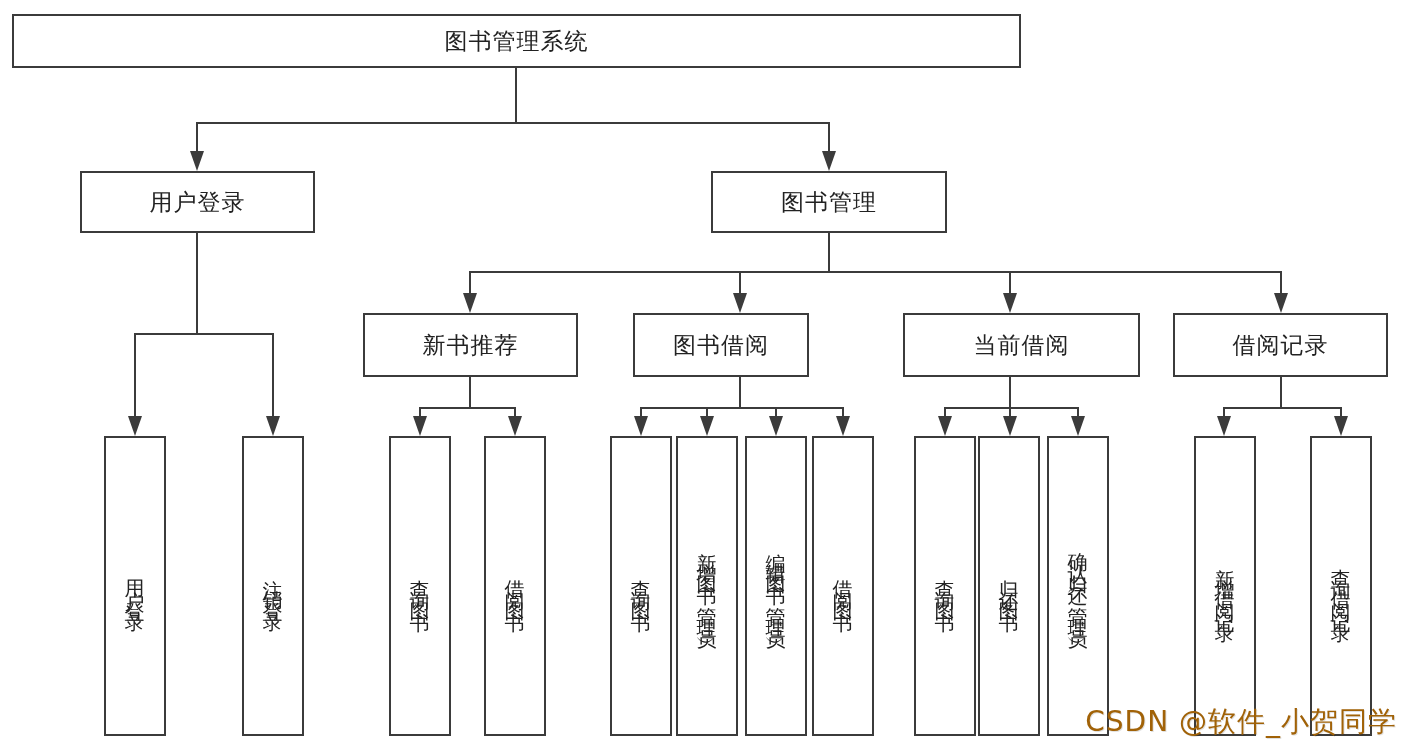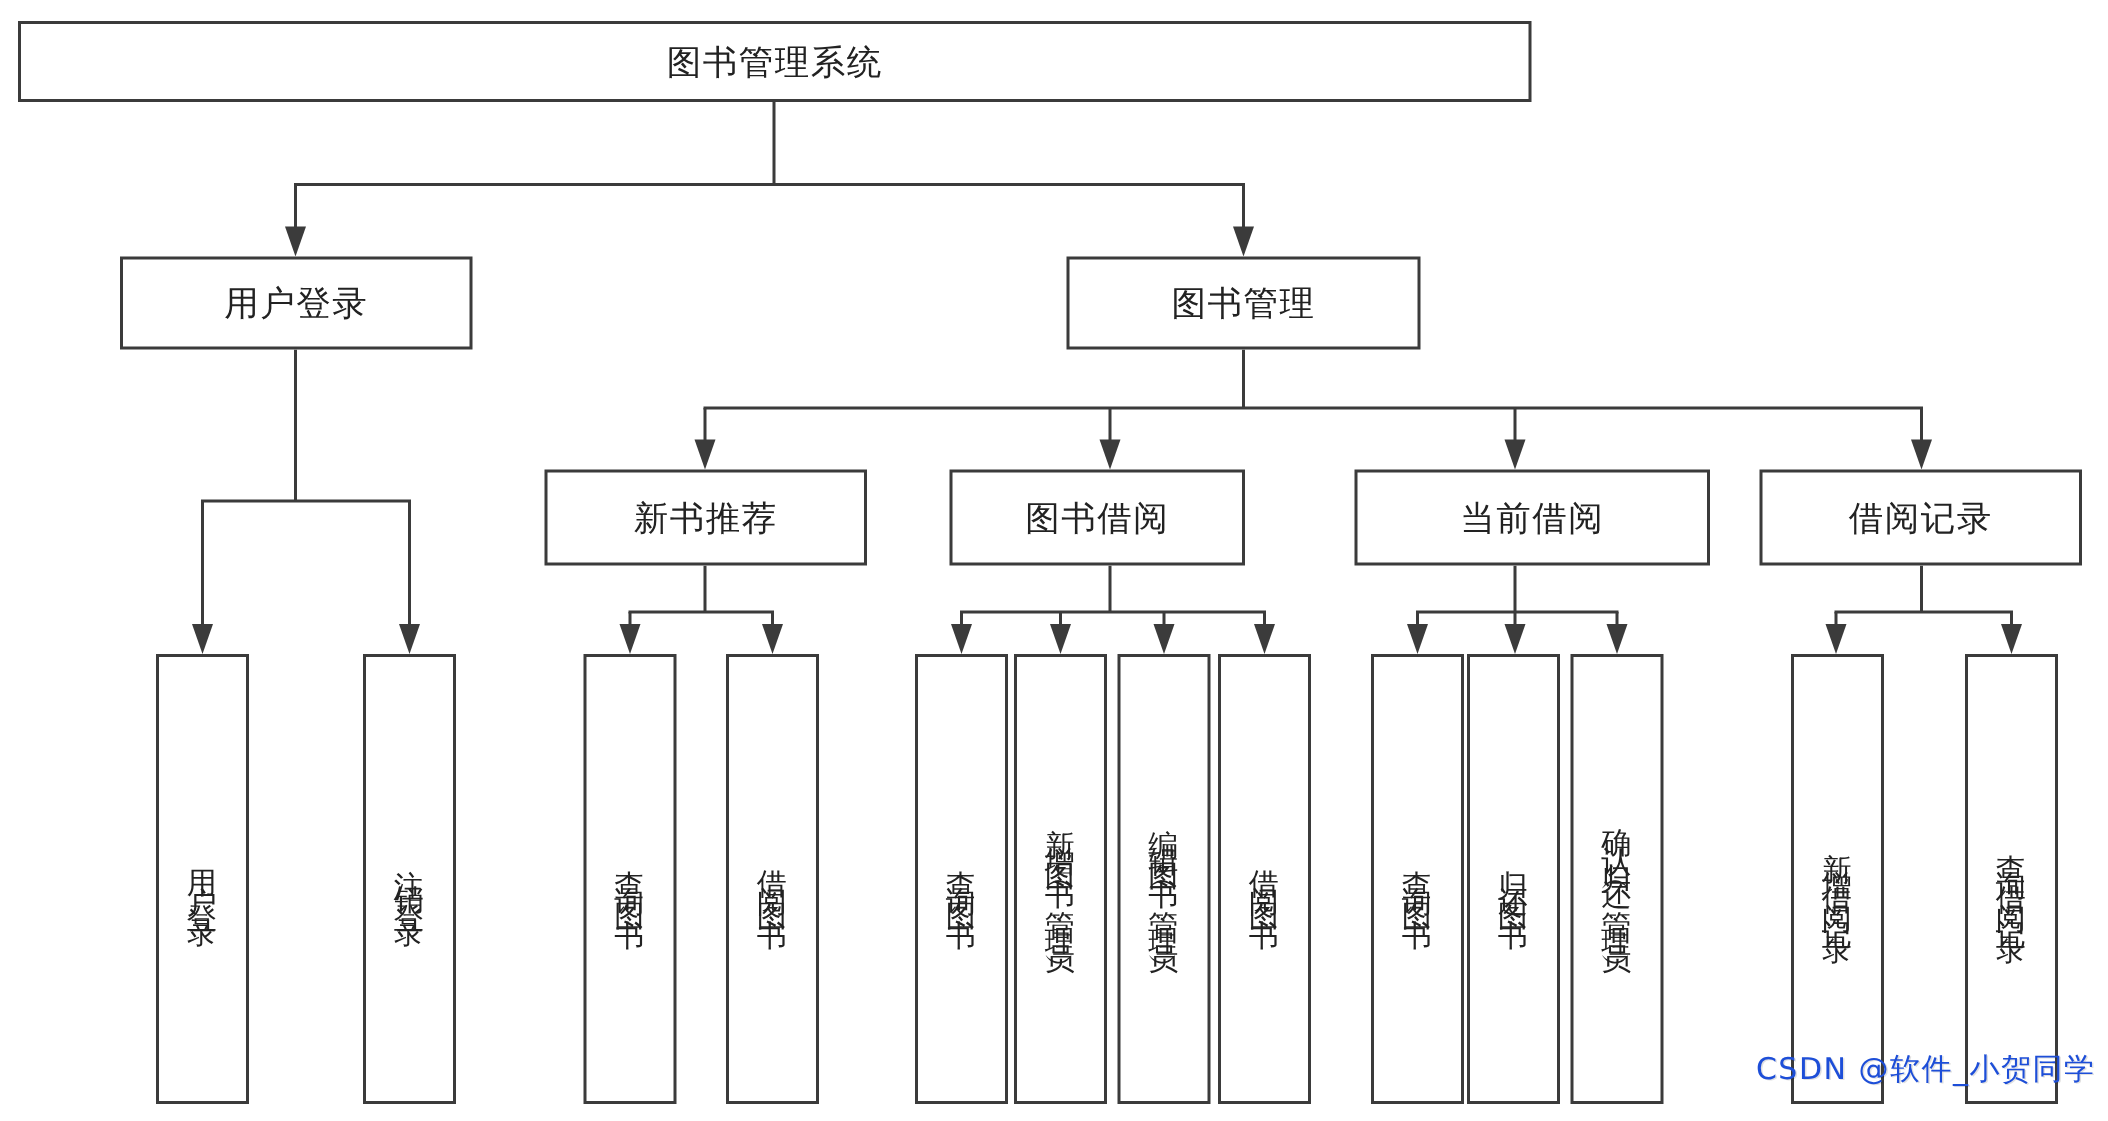--- a/index.html
+++ b/index.html
@@ -46,23 +46,23 @@
     position: absolute;
     width: 0;
     height: 0;
     border-left: 7px solid transparent;
     border-right: 7px solid transparent;
     border-top: 20px solid #3b3b3b;
   }
   .watermark {
     position: absolute;
     right: 8px;
-    bottom: 21px;
-    font-size: 20px;
-    color: #1d4ed8;
+    bottom: 6px;
+    font-size: 28px;
+    color: #a16207;
     letter-spacing: 1px;
     white-space: nowrap;
     text-shadow: 1px 1px 0 rgba(0,0,0,0.12);
   }
 </style>
 </head>
 <body>
 
 <div id="canvas">
   <div id="connector-layer">
@@ -125,21 +125,21 @@
       </div>
       <div class="node horizontal" style="left: 80px; top: 171px; width: 235px; height: 62px;">
         <span class="node-label">用户登录</span>
       </div>
       <div class="node horizontal" style="left: 711px; top: 171px; width: 236px; height: 62px;">
         <span class="node-label">图书管理</span>
       </div>
       <div class="node horizontal" style="left: 363px; top: 313px; width: 215px; height: 64px;">
         <span class="node-label">新书推荐</span>
       </div>
-      <div class="node horizontal" style="left: 633px; top: 313px; width: 197px; height: 64px;">
+      <div class="node horizontal" style="left: 633px; top: 313px; width: 176px; height: 64px;">
         <span class="node-label">图书借阅</span>
       </div>
       <div class="node horizontal" style="left: 903px; top: 313px; width: 237px; height: 64px;">
         <span class="node-label">当前借阅</span>
       </div>
       <div class="node horizontal" style="left: 1173px; top: 313px; width: 215px; height: 64px;">
         <span class="node-label">借阅记录</span>
       </div>
       <div class="node vertical" style="left: 104px; top: 436px; width: 62px; height: 300px;">
         <span class="node-label">用户登录</span>

